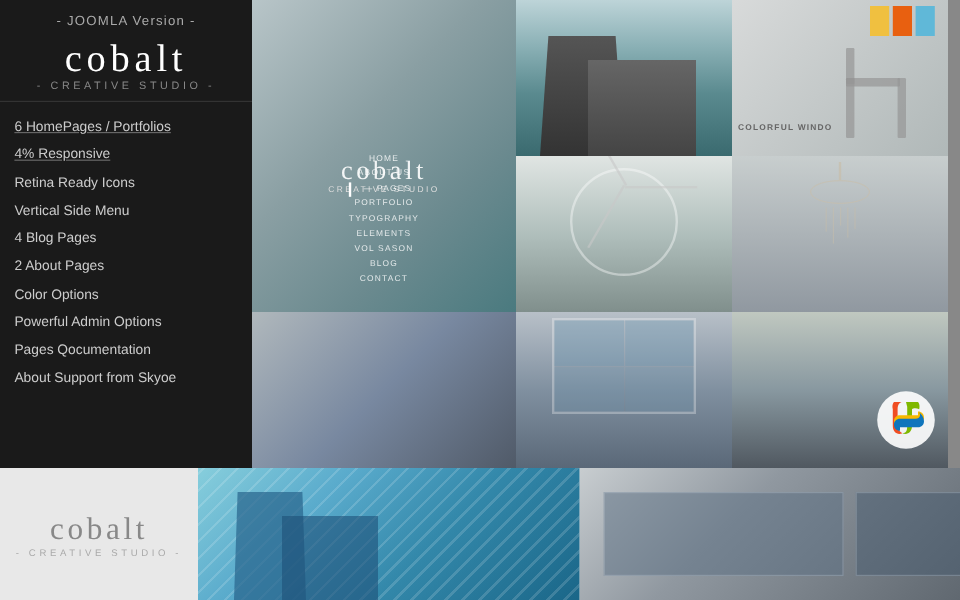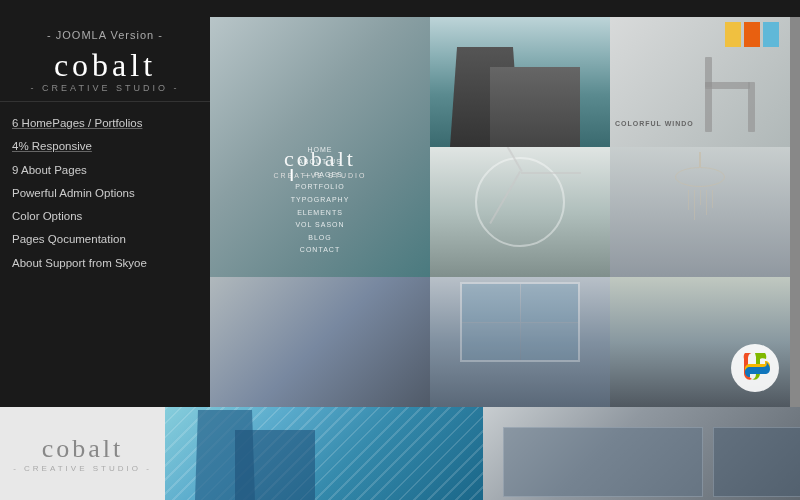--- a/index.html
+++ b/index.html
@@ -17,21 +17,20 @@
       flex-direction: column;
       width: 800px;
       height: 500px;
     }
 
     
     .top-section {
       display: flex;
       height: 390px;
       background: #0c4a6e;
-      margin-top: 17px;
     }
 
     
     .sidebar {
       width: 210px;
       background: #1a1a1a;
       display: flex;
       flex-direction: column;
       padding: 0;
       flex-shrink: 0;
@@ -393,23 +392,26 @@
 
     <div class="sidebar">
       <div class="sidebar-header">
         <div class="joomla-version-label">- JOOMLA Version -</div>
         <div class="logo-text">cobalt</div>
         <div class="studio-label">- CREATIVE STUDIO -</div>
       </div>
       <div class="features-list">
         <div class="feature-item"><a href="#">6 HomePages / Portfolios</a></div>
         <div class="feature-item"><a href="#">4% Responsive</a></div>
-        <div class="feature-item">9 About Pages</div>
+        <div class="feature-item">Retina Ready Icons</div>
+        <div class="feature-item">Vertical Side Menu</div>
+        <div class="feature-item">4 Blog Pages</div>
+        <div class="feature-item">2 About Pages</div>
+        <div class="feature-item">Color Options</div>
         <div class="feature-item">Powerful Admin Options</div>
-        <div class="feature-item">Color Options</div>
         <div class="feature-item">Pages Qocumentation</div>
         <div class="feature-item">About Support from Skyoe</div>
       </div>
     </div>
 
     <div class="content-area">
       <div class="image-grid">
 
         <div class="img-cell img-cell-1">
           <div class="img-cell-1-inner" style="margin-top:30px;">

